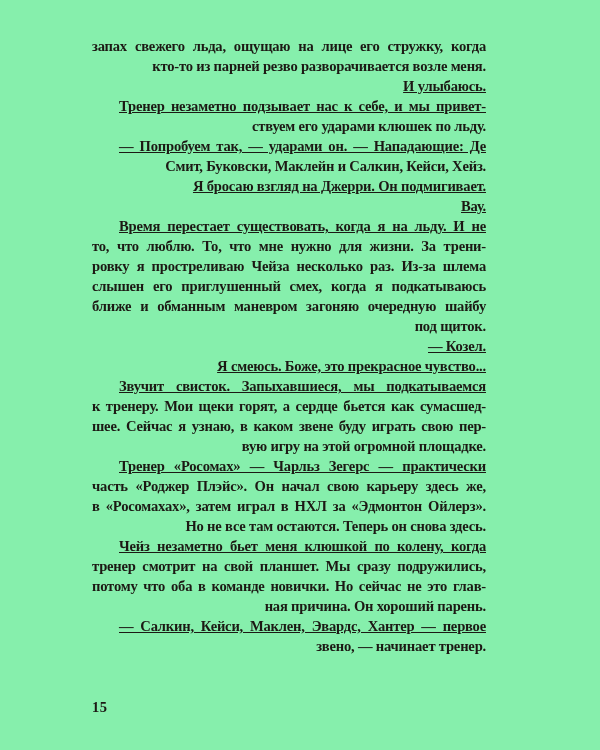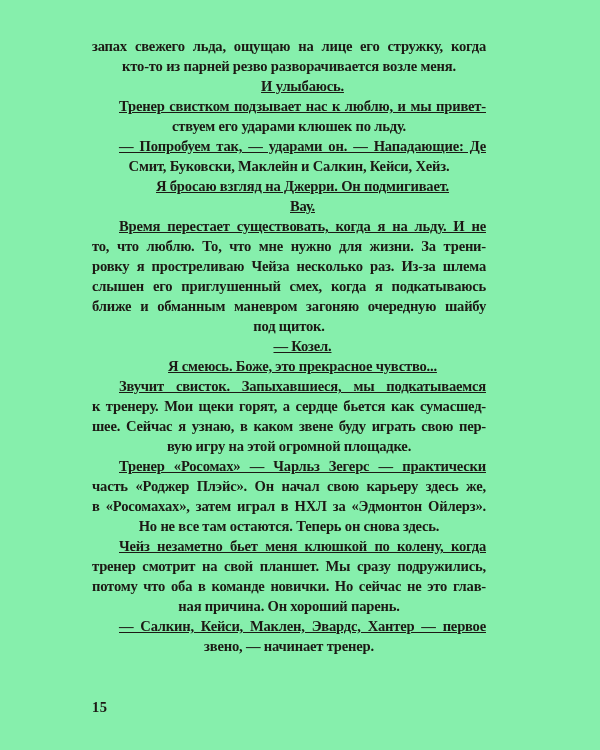--- a/index.html
+++ b/index.html
@@ -26,21 +26,21 @@
     top: 36px;
     width: 394px;
   }
   .text-line {
     font-size: 14.6px;
     line-height: 20px;
     font-weight: 700;
     color: #1c1914;
     letter-spacing: -0.2px;
     white-space: normal;
-    text-align: center;
+    text-align: right;
   }
   .text-line.justify {
     text-align: justify;
     text-align-last: justify;
   }
   .text-line.indent {
     text-indent: 27px;
     text-decoration: underline;
   }
   .page-number {
@@ -55,21 +55,21 @@
   }
 </style>
 </head>
 <body>
 
 <div class="book-page">
   <div class="text-block">
       <div class="text-line justify">запах свежего льда, ощущаю на лице его стружку, когда</div>
       <div class="text-line">кто-то из парней резво разворачивается возле меня.</div>
       <div class="text-line indent">И улыбаюсь.</div>
-      <div class="text-line indent justify">Тренер свистком подзывает нас к люблю, и мы привет-</div>
+      <div class="text-line indent justify">Тренер незаметно подзывает нас к себе, и мы привет-</div>
       <div class="text-line">ствуем его ударами клюшек по льду.</div>
       <div class="text-line indent justify">— Попробуем так, — ударами он. — Нападающие: Де</div>
       <div class="text-line">Смит, Буковски, Маклейн и Салкин, Кейси, Хейз.</div>
       <div class="text-line indent">Я бросаю взгляд на Джерри. Он подмигивает.</div>
       <div class="text-line indent">Вау.</div>
       <div class="text-line indent justify">Время перестает существовать, когда я на льду. И не</div>
       <div class="text-line justify">то, что люблю. То, что мне нужно для жизни. За трени-</div>
       <div class="text-line justify">ровку я простреливаю Чейза несколько раз. Из-за шлема</div>
       <div class="text-line justify">слышен его приглушенный смех, когда я подкатываюсь</div>
       <div class="text-line justify">ближе и обманным маневром загоняю очередную шайбу</div>

